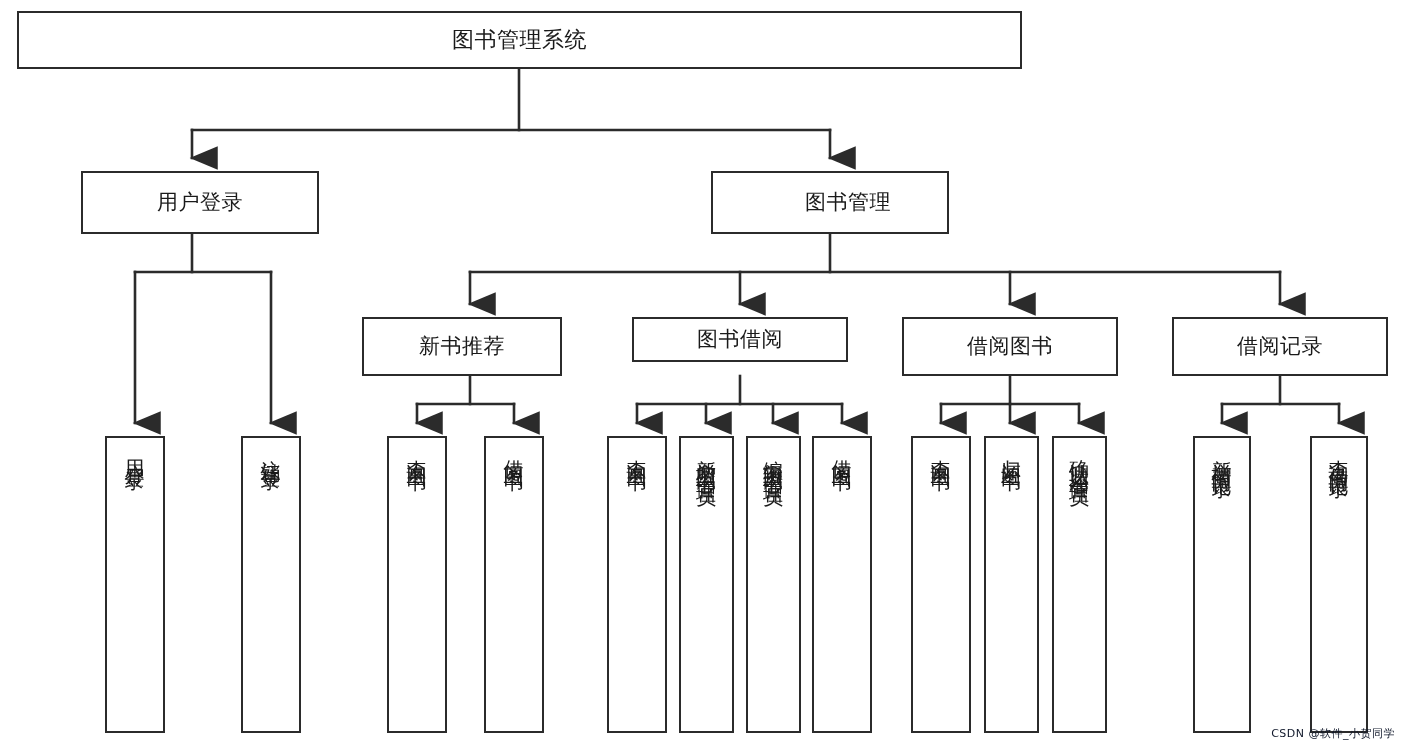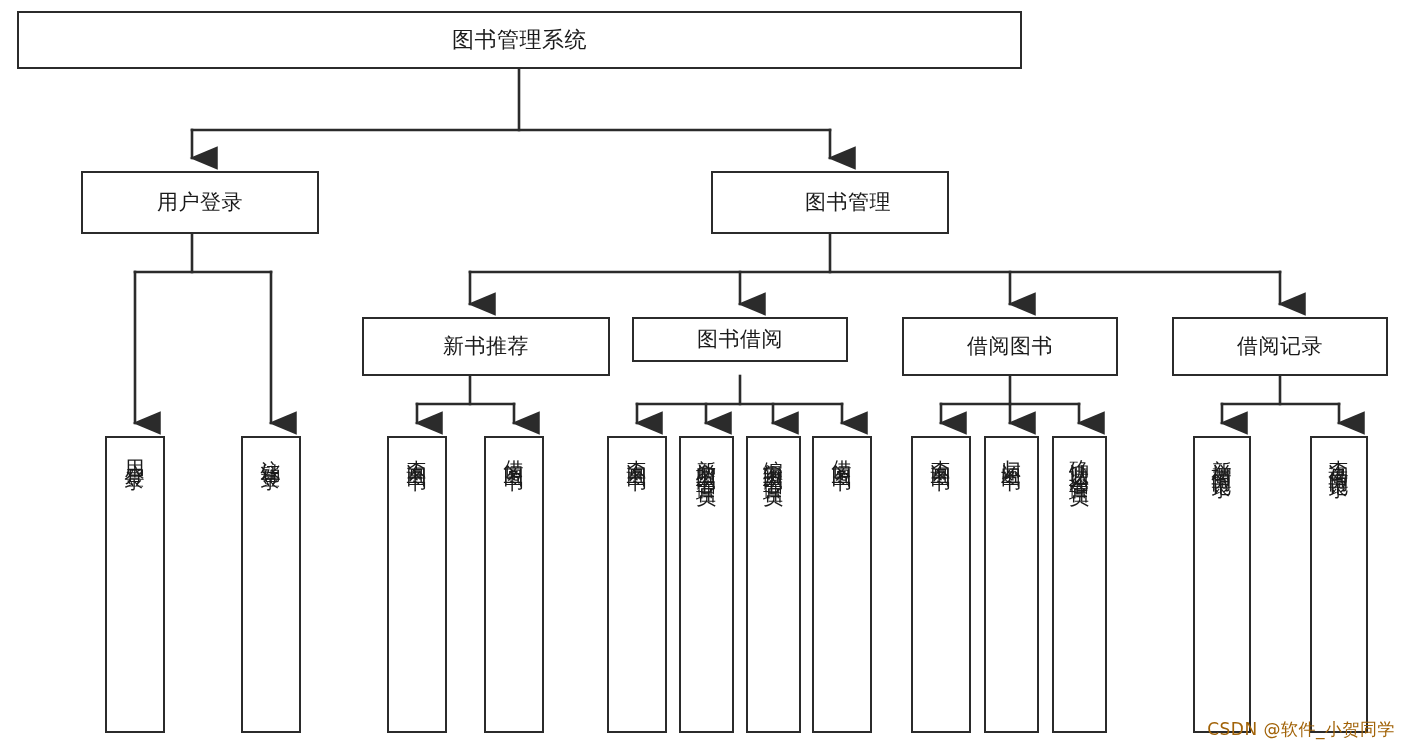--- a/index.html
+++ b/index.html
@@ -58,22 +58,22 @@
     writing-mode: vertical-rl;
     text-orientation: upright;
     font-size: 20px;
     line-height: 1.0;
     letter-spacing: 4px;
   }
   .watermark {
     position: absolute;
     right: 10px;
     bottom: 6px;
-    font-size: 17px;
-    color: #a16207;
+    font-size: 11px;
+    color: #0f172a;
     letter-spacing: 0.5px;
     white-space: nowrap;
     font-family: "DejaVu Sans", "Liberation Sans", sans-serif;
   }
 </style>
 </head>
 <body>
 
 <div id="canvas">
 
@@ -131,21 +131,21 @@
     <span class="node-label">图书管理系统</span>
   </div>
 
   <div class="node h" style="left:81px; top:171px; width:238px; height:63px;">
     <span class="node-label">用户登录</span>
   </div>
   <div class="node h" style="left:711px; top:171px; width:238px; height:63px;padding-left:36px;">
     <span class="node-label">图书管理</span>
   </div>
 
-  <div class="node h" style="left:362px; top:317px; width:248px; height:59px;justify-content:center;">
+  <div class="node h" style="left:362px; top:317px; width:200px; height:59px;justify-content:center;">
     <span class="node-label">新书推荐</span>
   </div>
   <div class="node h" style="left:632px; top:317px; width:216px; height:45px;">
     <span class="node-label">图书借阅</span>
   </div>
   <div class="node h" style="left:902px; top:317px; width:216px; height:59px;">
     <span class="node-label">借阅图书</span>
   </div>
   <div class="node h" style="left:1172px; top:317px; width:216px; height:59px;">
     <span class="node-label">借阅记录</span>

